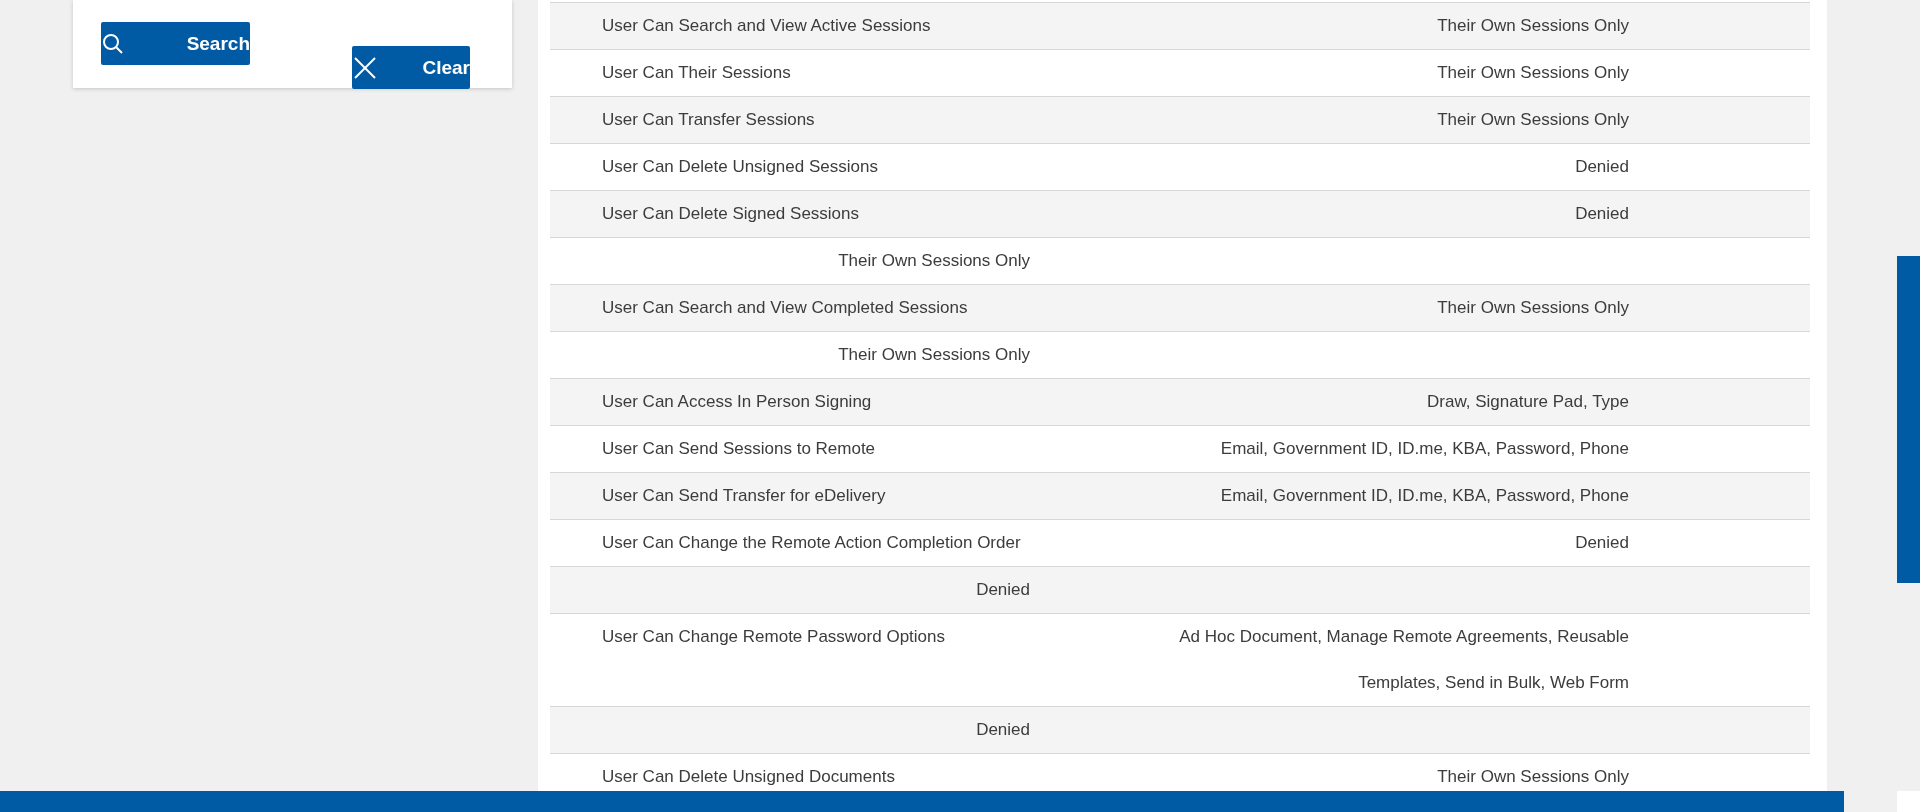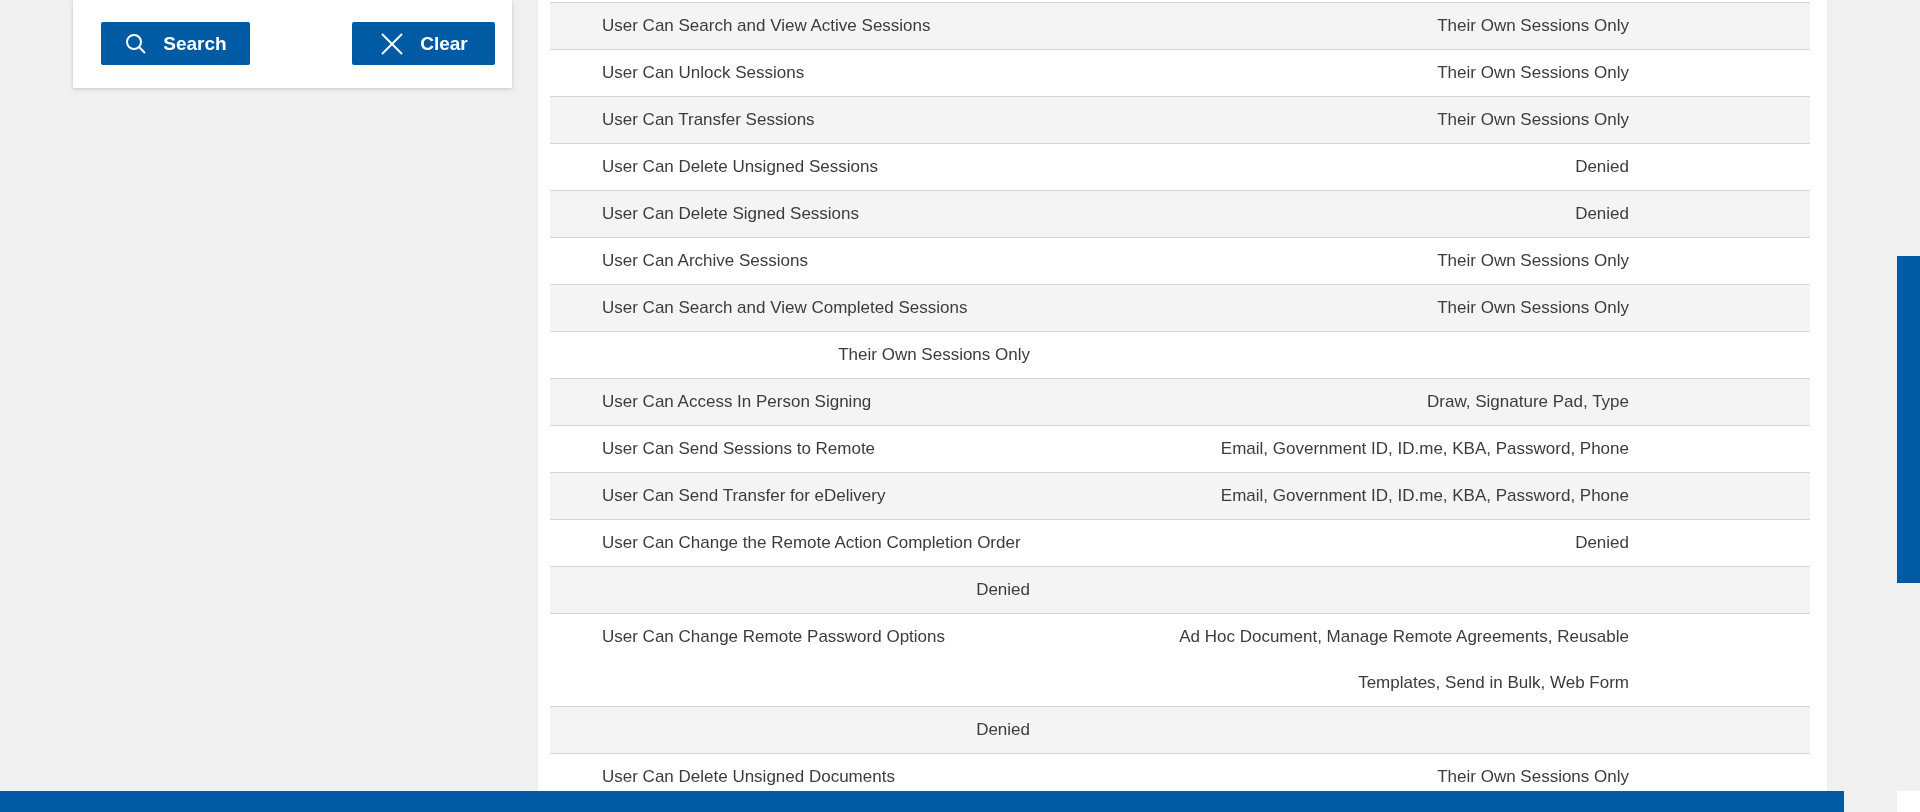--- a/index.html
+++ b/index.html
@@ -28,30 +28,30 @@
   .btn {
     position: absolute;
     top: 22px;
     height: 43px;
     background: #005BA4;
     color: #ffffff;
     border: none;
     border-radius: 2px;
     display: flex;
     align-items: center;
-    justify-content: center;
+    justify-content: space-between;
     gap: 15px;
     font-family: "Liberation Sans", sans-serif;
     font-size: 19px;
     font-weight: 600;
     cursor: pointer;
   }
   .btn svg { display: block; }
   .btn-search { left: 28px;  width: 149px; }
-  .btn-clear  { left: 279px; width: 143px; }
+  .btn-clear  { left: 279px; width: 118px; margin-top: 24px; }
 
   
   .content-panel {
     position: absolute;
     left: 538px; top: 0;
     width: 1289px; height: 791px;
     background: #ffffff;
     overflow: hidden;
   }
   .perm-table {
@@ -139,37 +139,36 @@
     </button>
   </div>
 
   <div class="content-panel">
     <div class="perm-table">
         <div class="row alt">
     <div class="cell-label">User Can Search and View Active Sessions</div>
     <div class="cell-value">Their Own Sessions Only</div>
   </div>
         <div class="row">
-    <div class="cell-label">User Can Unlock Sessions</div>
+    <div class="cell-label">User Can Their Sessions</div>
     <div class="cell-value">Their Own Sessions Only</div>
   </div>
         <div class="row alt">
     <div class="cell-label">User Can Transfer Sessions</div>
     <div class="cell-value">Their Own Sessions Only</div>
   </div>
         <div class="row">
     <div class="cell-label">User Can Delete Unsigned Sessions</div>
     <div class="cell-value">Denied</div>
   </div>
         <div class="row alt">
     <div class="cell-label">User Can Delete Signed Sessions</div>
     <div class="cell-value">Denied</div>
   </div>
         <div class="row">
-    <div class="cell-label">User Can Archive Sessions</div>
     <div class="cell-value">Their Own Sessions Only</div>
   </div>
         <div class="row alt">
     <div class="cell-label">User Can Search and View Completed Sessions</div>
     <div class="cell-value">Their Own Sessions Only</div>
   </div>
         <div class="row">
     <div class="cell-value">Their Own Sessions Only</div>
   </div>
         <div class="row alt">

